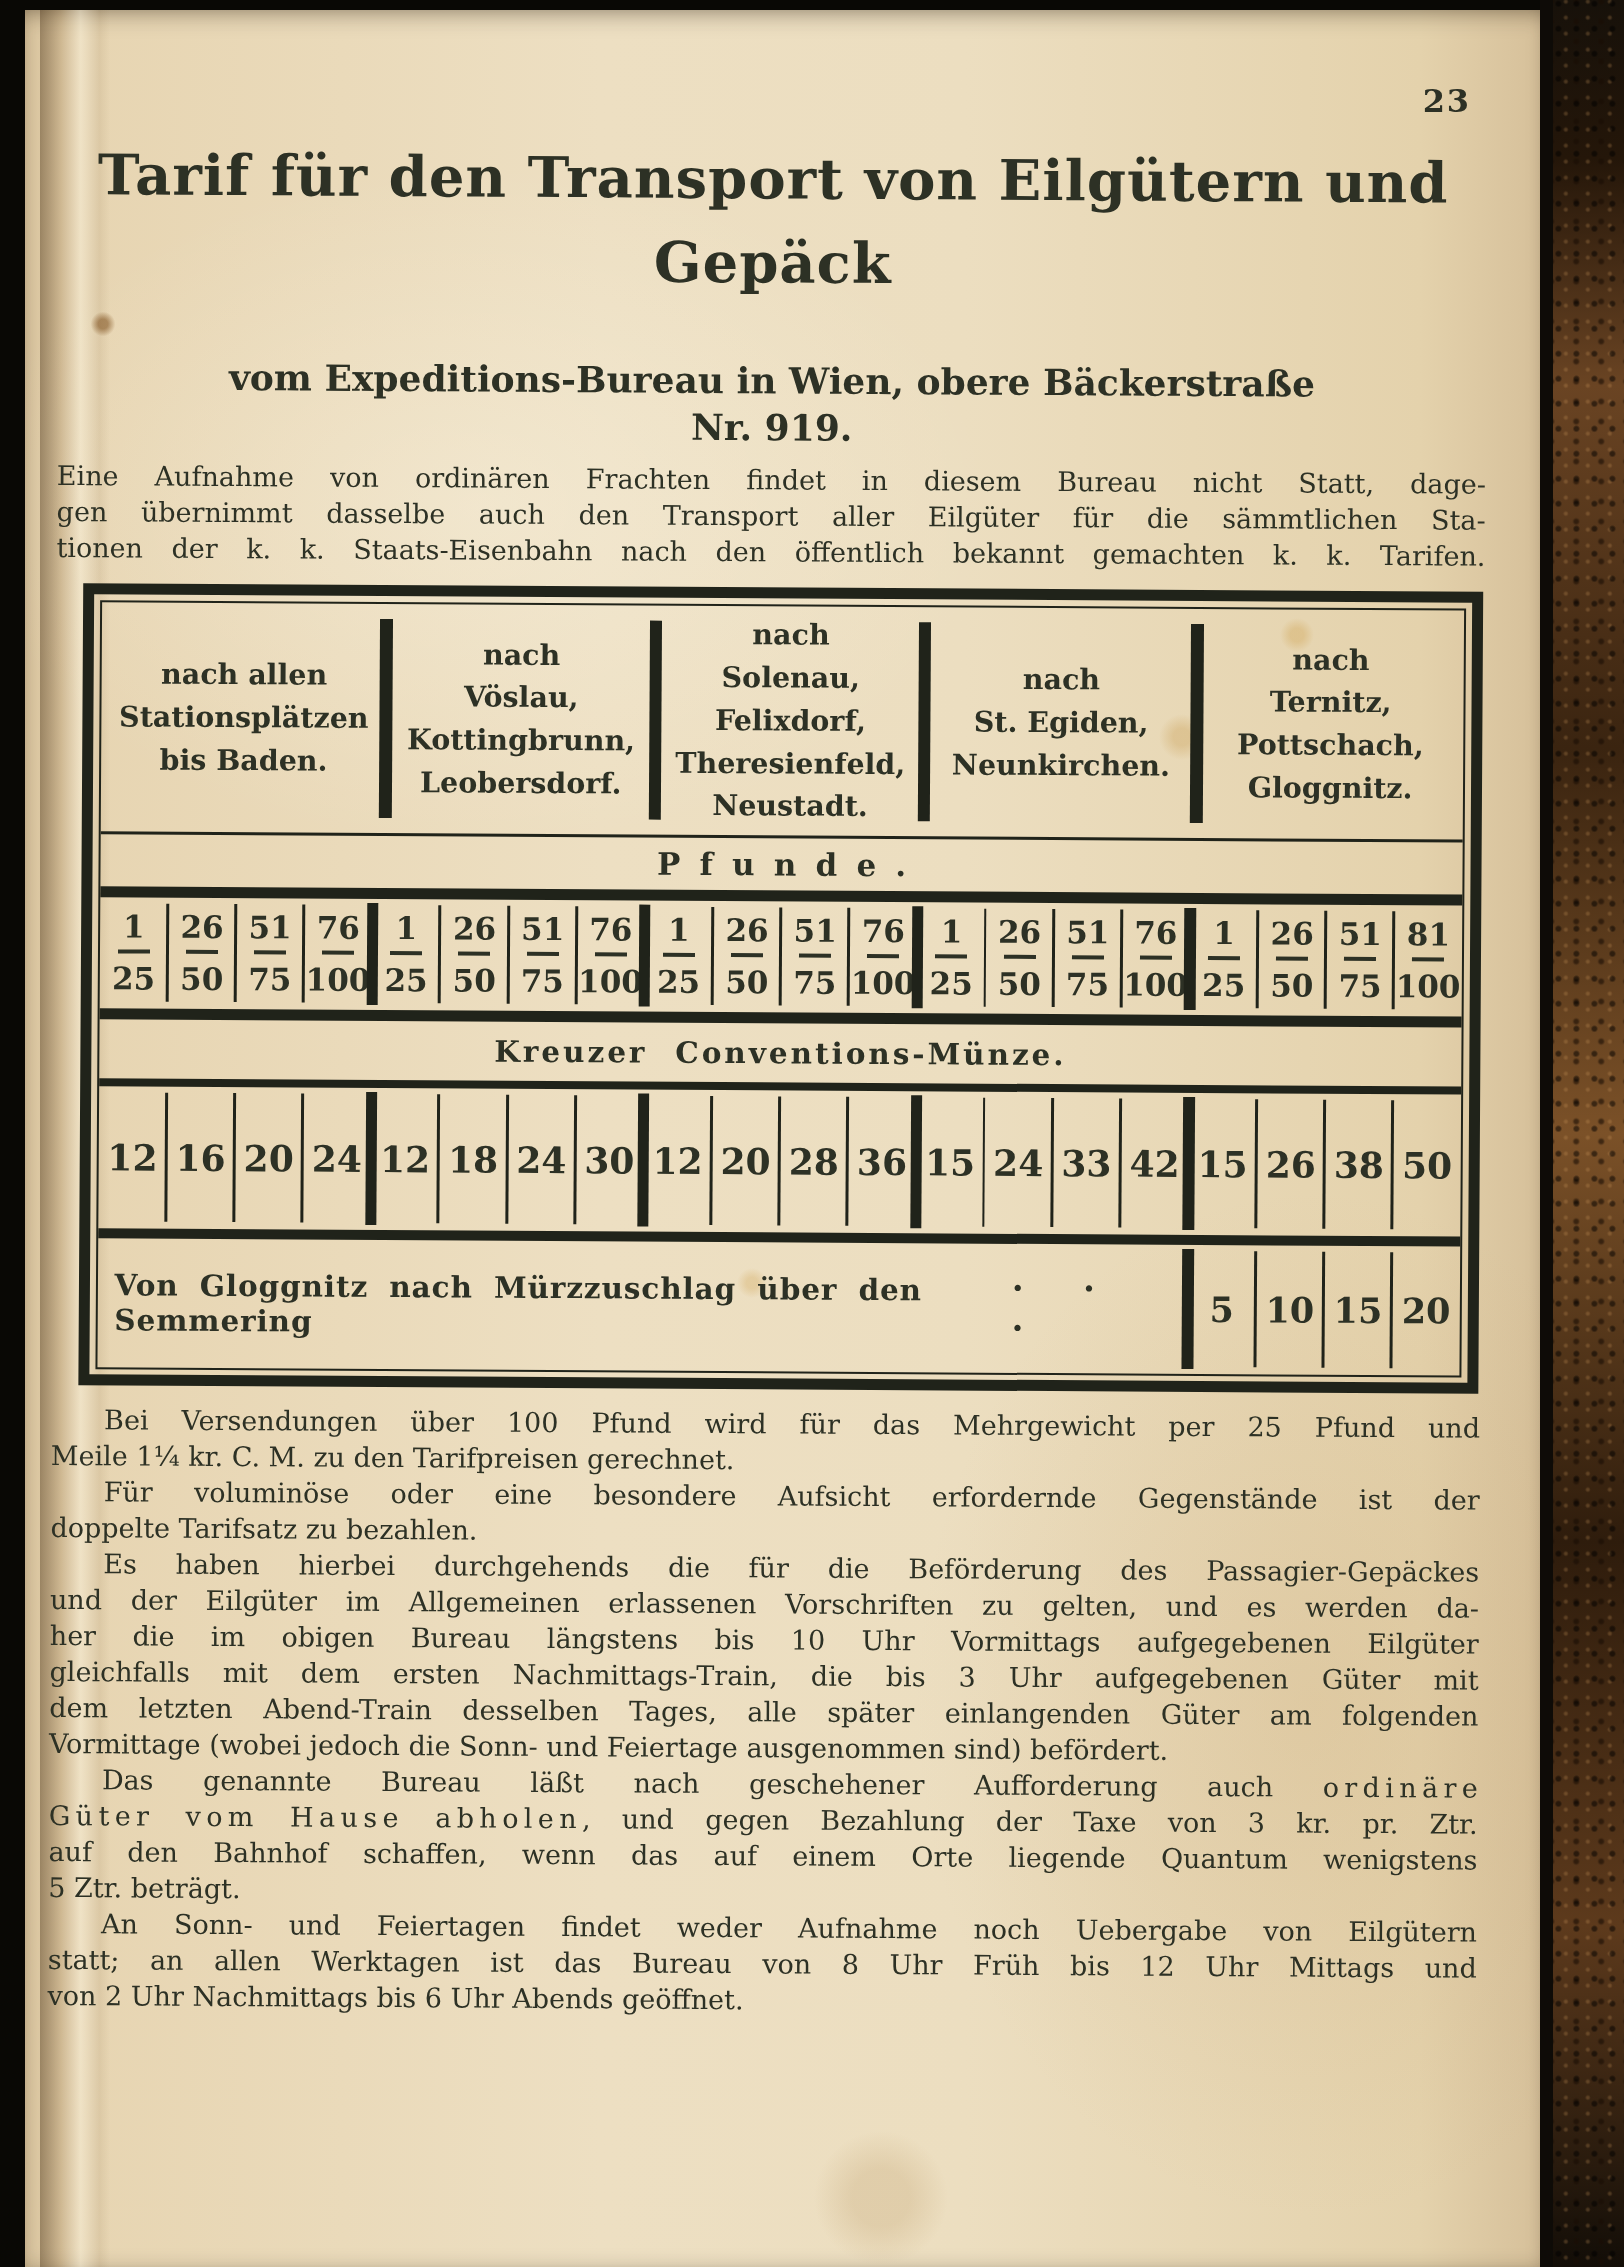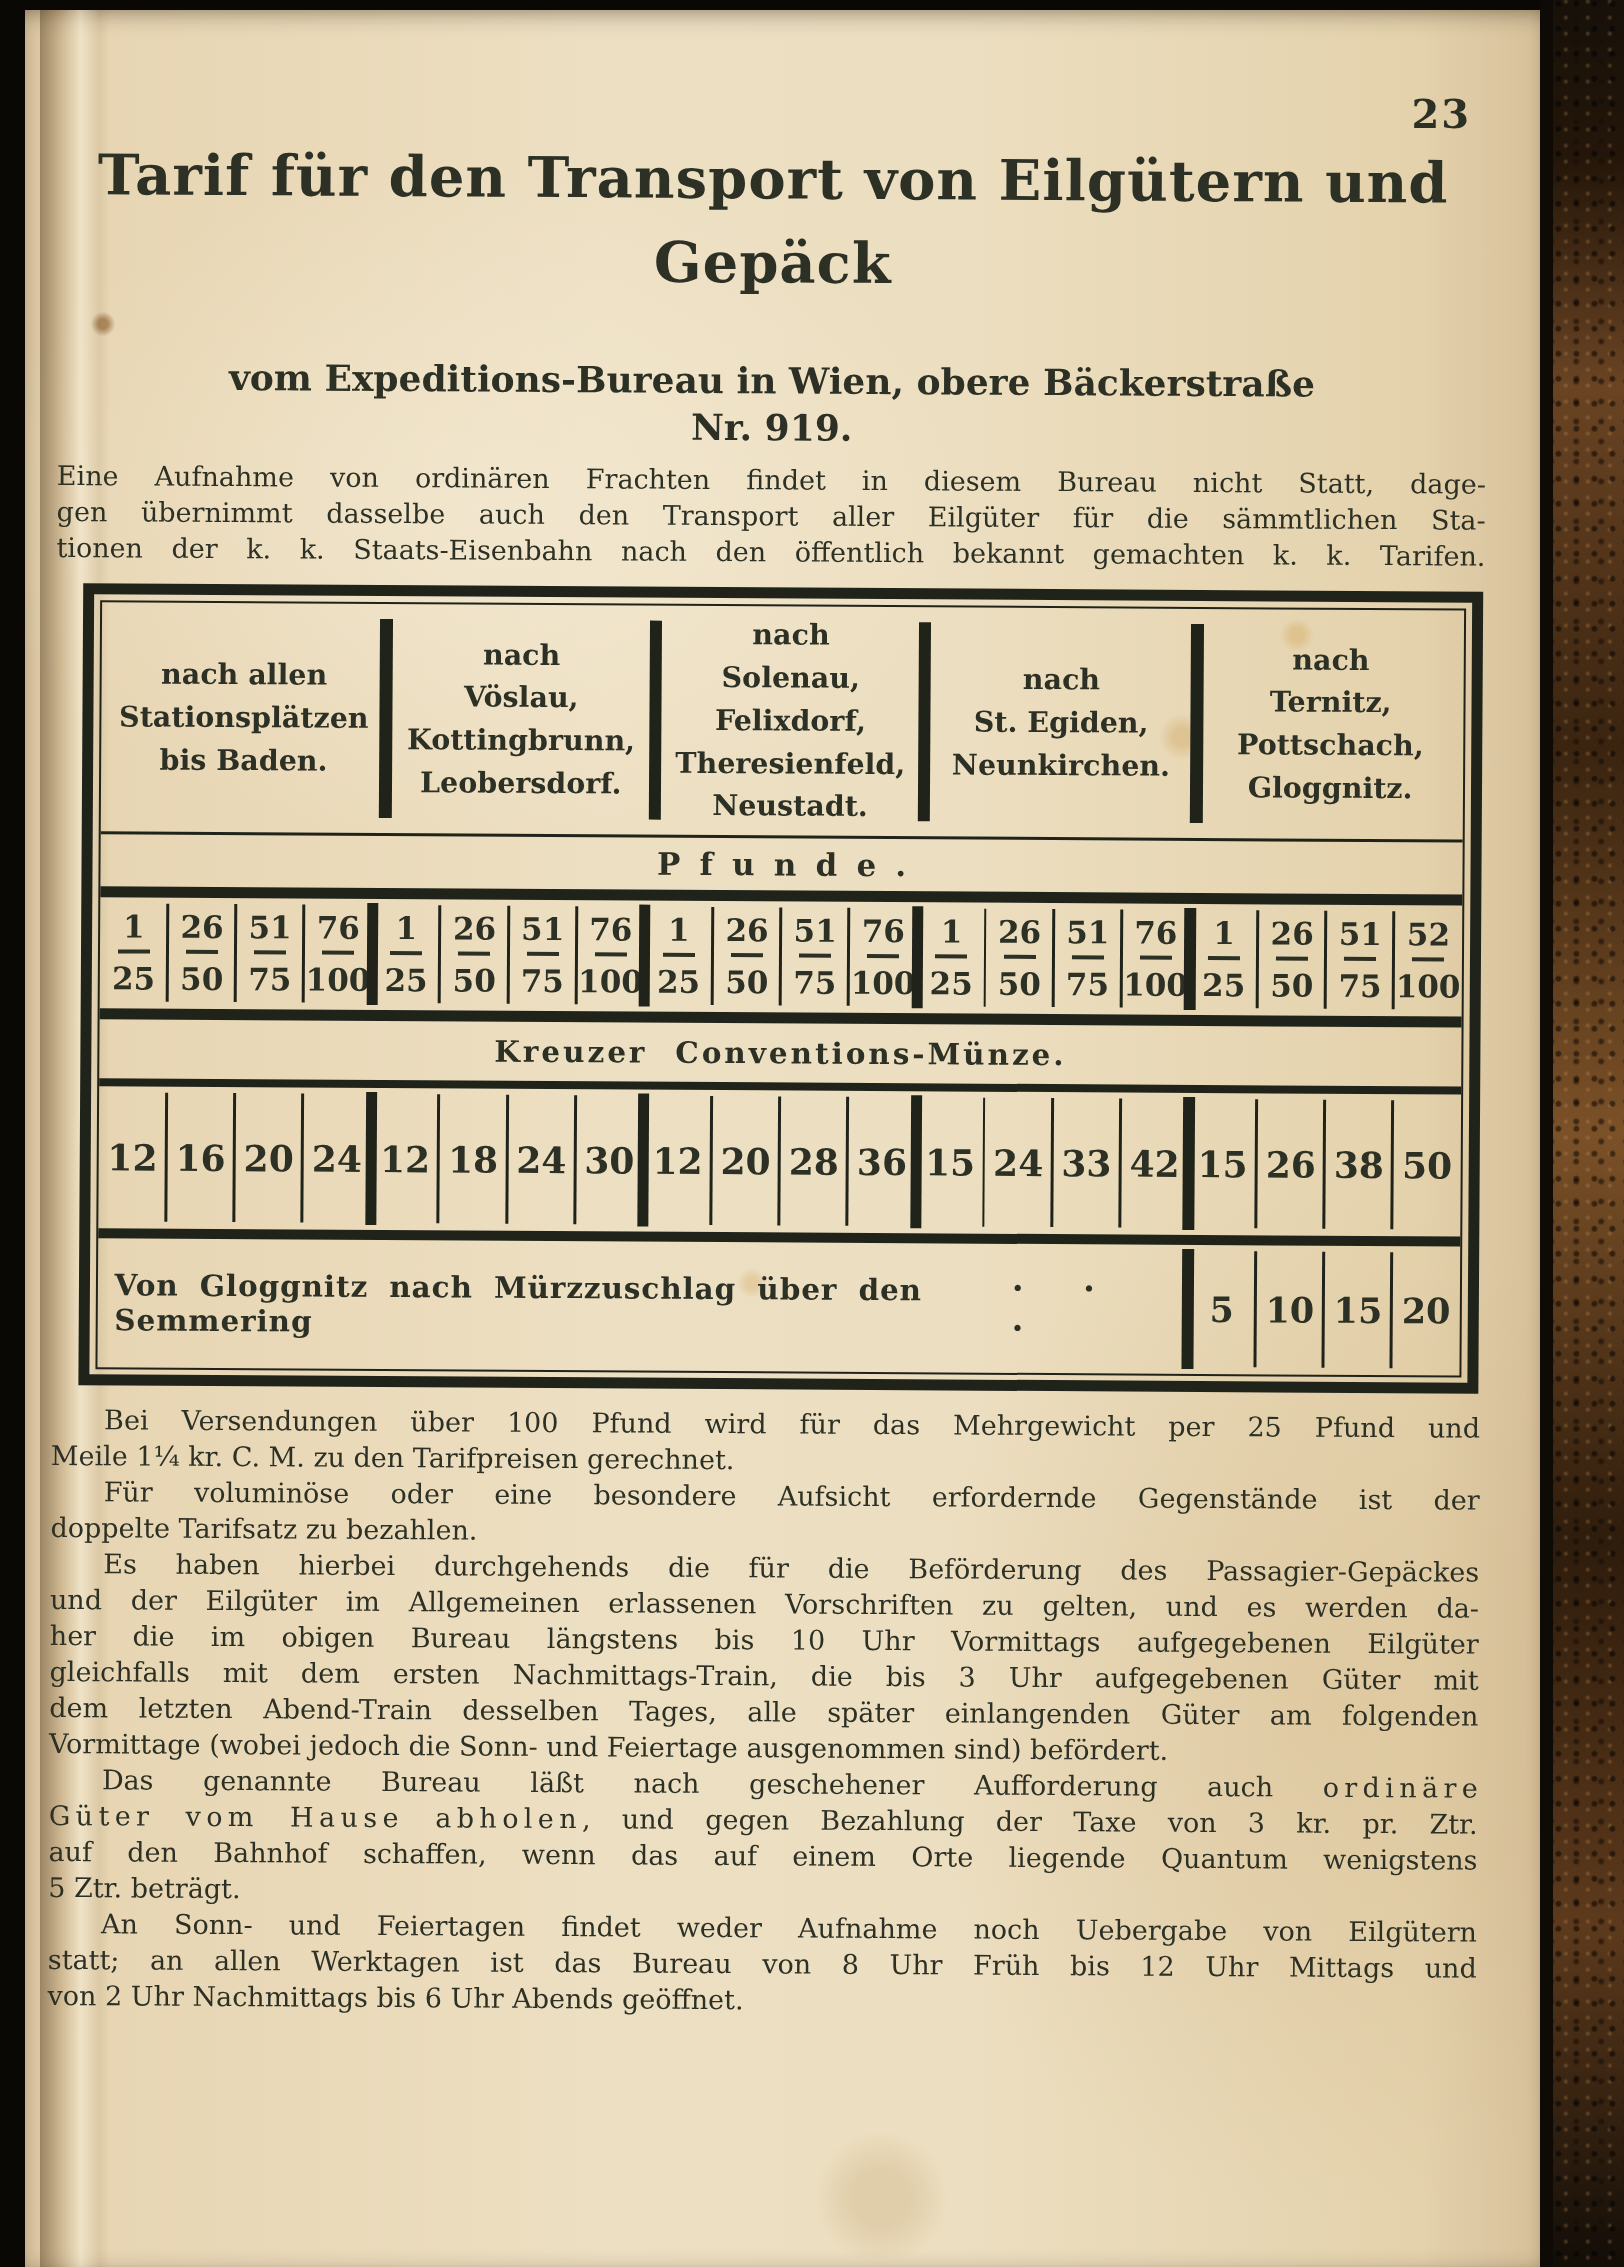--- a/index.html
+++ b/index.html
@@ -32,21 +32,21 @@
     radial-gradient(circle at 1272px 625px, rgba(205,158,72,.33) 0 6.7px, transparent 17px),
     radial-gradient(circle at 727px 1273px, rgba(205,158,72,.28) 0 5.7px, transparent 15px),
     radial-gradient(circle at 856px 2188px, rgba(170,130,70,.18) 0 28.5px, transparent 67px);}
   .binding{position:absolute;right:0;top:0;width:84px;height:100%;border-left:13.3px solid #0e0b07;
     background:
       radial-gradient(circle at 30% 15%, rgba(0,0,0,.5) 1.9px, transparent 3.8px) 0 0/18px 25px repeat,
       radial-gradient(circle at 66% 55%, rgba(25,13,4,.6) 1.9px, transparent 3.8px) 6.7px 10.5px/25px 20px repeat,
       radial-gradient(circle at 45% 80%, rgba(214,160,96,.25) 1px, transparent 2.9px) 2.9px 4.8px/22px 16px repeat,
       linear-gradient(180deg,#17110a 0%,#241609 7%,#6a4423 17%,#3a2410 33%,#7b5128 50%,#2e1c0c 68%,#5d3a1c 85%,#120d07 100%);}
 
-  .page-number{position:absolute;top:80px;right:70px;font-size:40px;font-weight:700;letter-spacing:1.9px;}
+  .page-number{position:absolute;top:72px;right:70px;font-size:32px;font-weight:700;letter-spacing:1.9px;}
   .content{position:absolute;left:34px;top:122px;width:1429px;transform:rotate(.35deg);transform-origin:0 0;}
   .title{margin:0;text-align:center;font-size:56px;line-height:1.5;font-weight:700;letter-spacing:1px;}
   .subtitle{margin-top:53px;text-align:center;font-size:36px;line-height:1.3;font-weight:700;}
   .intro{margin-top:11.4px;font-size:27px;line-height:36px;}
   .tline{text-align:left;}
   .just{text-align:justify;text-align-last:justify;}
   .ind{text-indent:53px;}
 
   .tariff{margin:17px 1.9px 0 27px;border:11.4px solid var(--rule);}
   .tariff-inner{border:2.9px solid var(--rule);margin:5.7px;}
@@ -211,21 +211,21 @@
               <div class="wnum">26</div>
               <div class="wdash"></div>
               <div class="wnum">50</div>
             </div>
             <div class="wcell thin">
               <div class="wnum">51</div>
               <div class="wdash"></div>
               <div class="wnum">75</div>
             </div>
             <div class="wcell thin">
-              <div class="wnum">52</div>
+              <div class="wnum">81</div>
               <div class="wdash"></div>
               <div class="wnum">100</div>
             </div>
           </div>
         <div class="band band-kreuzer">Kreuzer Conventions-Münze.</div>
         <div class="prices">
             <div class="pcell">12</div>
             <div class="pcell thin">16</div>
             <div class="pcell thin">20</div>
             <div class="pcell thin">24</div>

